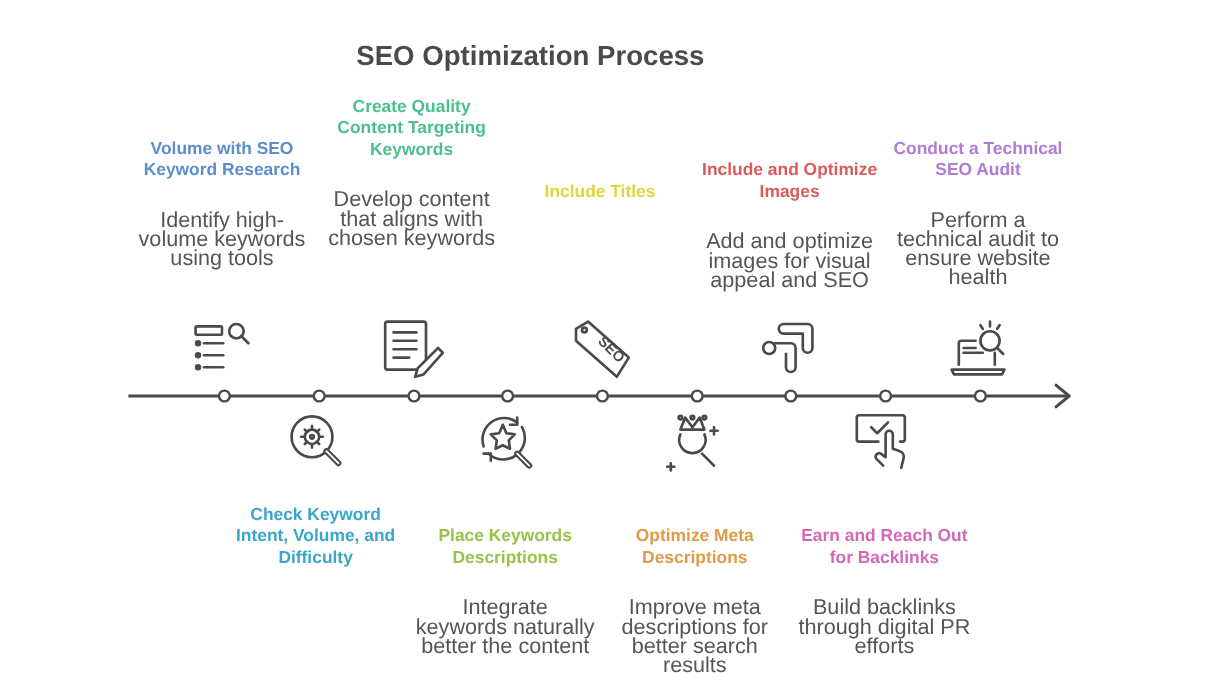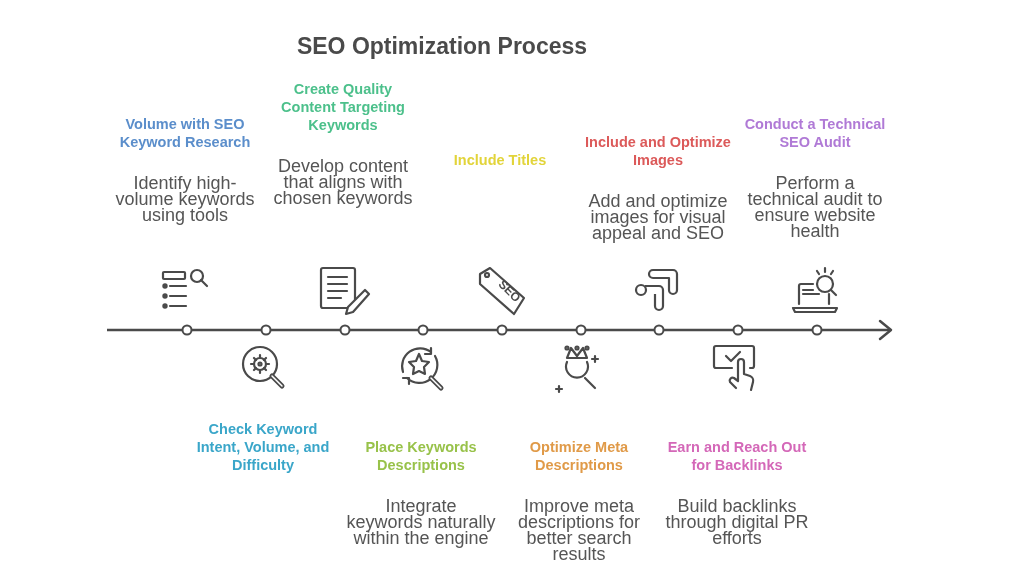--- a/index.html
+++ b/index.html
@@ -140,21 +140,21 @@
 <div class="step" style="left:740px;top:115px;">
   <div class="h" style="color:#b07ad6">Conduct a Technical SEO Audit</div>
   <div class="d">Perform a technical audit to ensure website health</div>
 </div>
 
 <div class="step" style="left:188px;top:420px;">
   <div class="h" style="color:#3aa6c9">Check Keyword Intent, Volume, and Difficulty</div>
 </div>
 <div class="step" style="left:346px;top:438px;">
   <div class="h" style="color:#98c24a">Place Keywords Descriptions</div>
-  <div class="d">Integrate keywords naturally within the engine</div>
+  <div class="d">Integrate keywords naturally better the content</div>
 </div>
 <div class="step" style="left:504px;top:438px;">
   <div class="h" style="color:#e09a48">Optimize Meta Descriptions</div>
   <div class="d">Improve meta descriptions for better search results</div>
 </div>
 <div class="step" style="left:662px;top:438px;">
   <div class="h" style="color:#d468b8">Earn and Reach Out for Backlinks</div>
   <div class="d">Build backlinks through digital PR efforts</div>
 </div>
 

